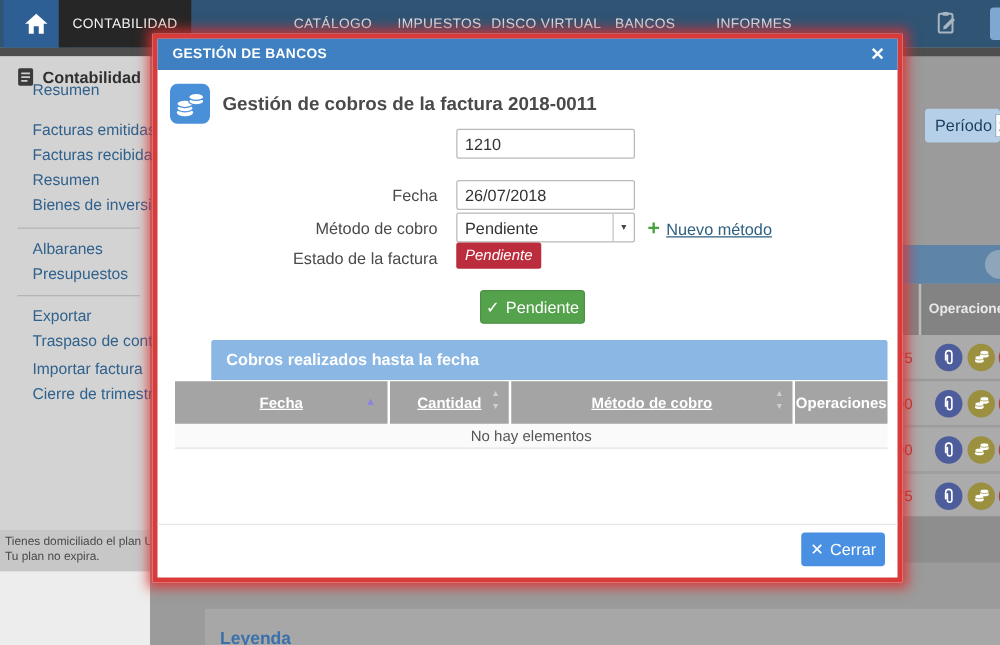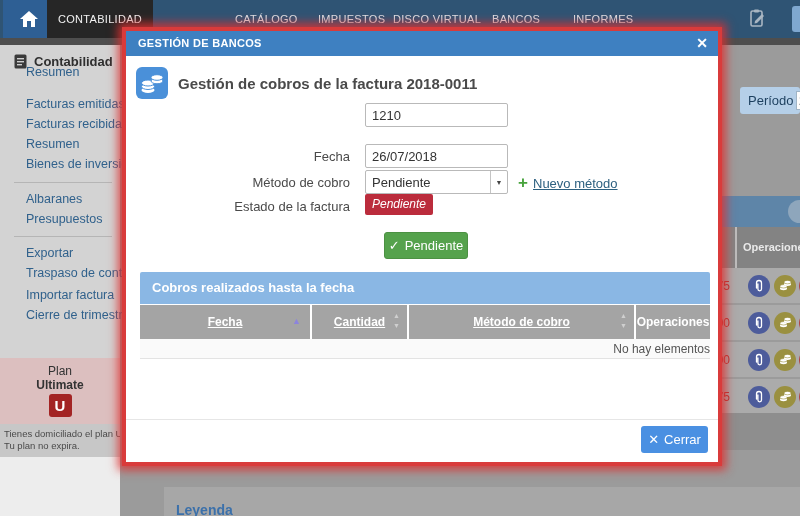--- a/index.html
+++ b/index.html
@@ -61,27 +61,27 @@
   .f-label { position:absolute; left:84px; width:140px; text-align:right; font-size:13px; color:#4a4a4a; }
   .f-input { position:absolute; left:239px; width:143px; height:24px; border:1px solid #b9b9b9; border-radius:2px; font-size:13px; color:#333; padding-left:6px; font-family:"Liberation Sans", sans-serif; background:#fff; }
   .f-select { position:absolute; left:239px; width:143px; height:24px; border:1px solid #b9b9b9; border-radius:2px; font-size:13px; color:#333; background:#fff; cursor:pointer; }
   .f-select .sel-text { position:absolute; left:6px; top:4px; }
   .f-select .sel-caret { position:absolute; right:0; top:0; width:17px; height:22px; border-left:1px solid #c4c4c4; font-size:7px; color:#444; display:flex; align-items:center; justify-content:center; }
   .plus-glyph { position:absolute; left:392px; top:142px; color:#47a33c; font-size:17px; font-weight:bold; cursor:pointer; }
   .new-method { position:absolute; left:407px; top:145px; color:#2d6080; font-size:13px; text-decoration:underline; cursor:pointer; }
   .badge { position:absolute; left:239px; top:163px; background:#bb2c3c; color:#fff; font-size:12px; font-style:italic; padding:3px 7px 4px; border-radius:2px; }
   .btn-register { position:absolute; left:258px; top:201px; width:84px; height:27px; background:#55a24c; border:1px solid #4c9143; border-radius:3px; color:#fff; font-size:13px; display:flex; align-items:center; justify-content:center; gap:5px; cursor:pointer; }
   .tbl { position:absolute; left:14px; top:241px; width:570px; }
-  .tbl-title { height:32px; background:#8ab7e4; color:#fff; font-size:13px; font-weight:bold; line-height:32px; padding-left:12px; border-radius:2px 2px 0 0; }
+  .tbl-title { height:32px; background:#8ab7e4; color:#fff; font-size:13px; font-weight:bold; line-height:32px; padding-left:12px; border-radius:2px 2px 0 0;margin-left:29px; }
   .tbl-head { display:flex; gap:2px; background:#fff; margin-top:1px; }
   .tbl-th { position:relative; height:34px; background:#a4a4a4; color:#fff; font-size:12px; font-weight:bold; display:flex; align-items:center; justify-content:center; }
   .tbl-th .u { text-decoration:underline; }
   .sort-asc { position:absolute; right:9px; top:11px; color:#8c84dd; font-size:9px; }
   .sort-both { position:absolute; right:7px; top:6px; color:#cfcfcf; font-size:7px; line-height:10px; text-align:center; }
-  .tbl-empty { height:20px; background:#fafafa; color:#555; font-size:12px; text-align:right; line-height:20px; border-bottom:1px solid #e3e3e3; }
+  .tbl-empty { height:20px; background:#fafafa; color:#555; font-size:12px; text-align:center; line-height:20px; border-bottom:1px solid #e3e3e3; }
   .modal-footer-line { position:absolute; left:0; top:388px; width:592px; height:1px; background:#e6e6e6; }
   .btn-close { position:absolute; left:515px; top:395px; width:67px; height:27px; background:#4a90e2; border-radius:3px; color:#fff; font-size:13px; display:flex; align-items:center; justify-content:center; gap:5px; cursor:pointer; }
 </style>
 </head>
 <body>
 
 <div id="stage">
 
   <div class="abs navbar">
     <div class="abs nav-home">
@@ -122,25 +122,20 @@
     <div class="abs sb-item" style="top:92px;">Resumen</div>
     <div class="abs sb-item" style="top:112px;">Bienes de inversión</div>
     <div class="abs sb-div" style="top:137px;"></div>
     <div class="abs sb-item" style="top:147px;">Albaranes</div>
     <div class="abs sb-item" style="top:167px;">Presupuestos</div>
     <div class="abs sb-div" style="top:191px;"></div>
     <div class="abs sb-item" style="top:201px;">Exportar</div>
     <div class="abs sb-item" style="top:221px;">Traspaso de contabili</div>
     <div class="abs sb-item" style="top:243px;">Importar factura</div>
     <div class="abs sb-item" style="top:263px;">Cierre de trimestres</div>
-    <div class="abs plan-box">
-      <div style="padding-top:6px;">Plan</div>
-      <div style="font-weight:bold;">Ultimate</div>
-      <div style="margin-top:2px;"><span class="plan-badge">U</span></div>
-    </div>
     <div class="abs plan-notice">
       <div>Tienes domiciliado el plan Ul</div>
       <div>Tu plan no expira.</div>
     </div>
   </div>
   <div class="abs below-sidebar"></div>
 
   <div class="abs periodo-box">
     <span>Período</span>
     <input class="periodo-input" readonly="" value="2" style="">

